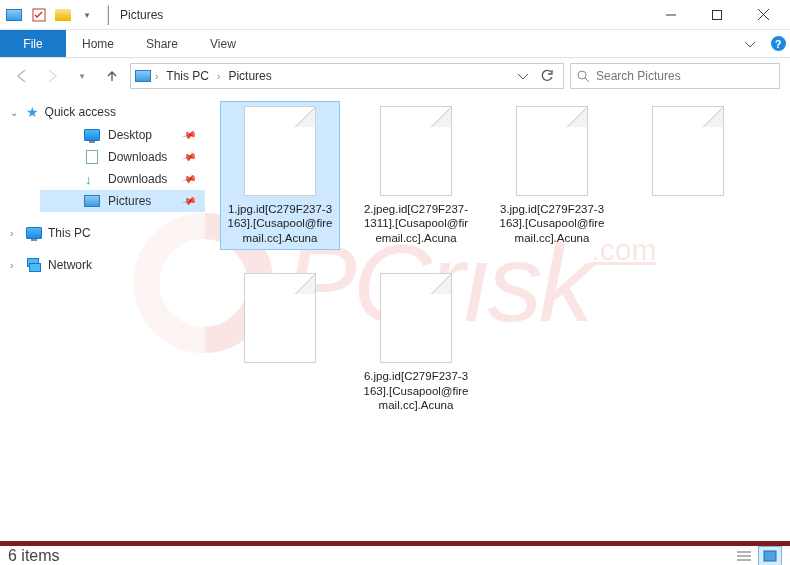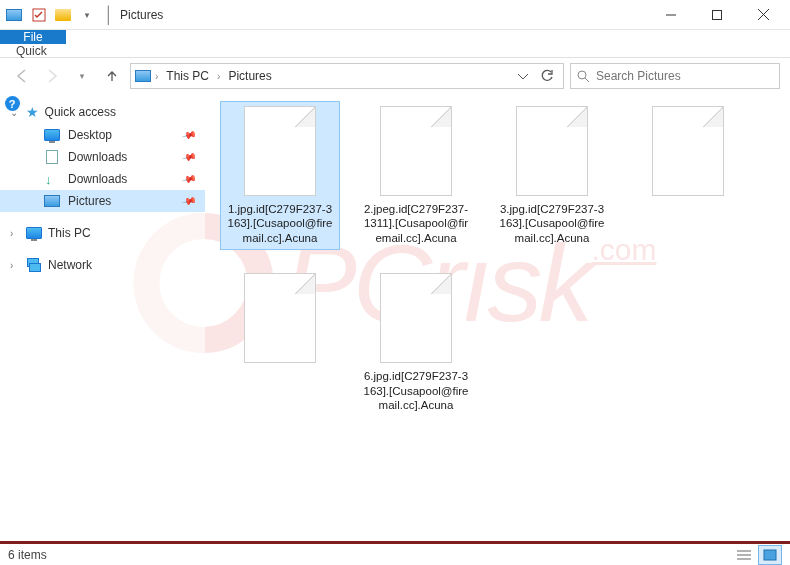--- a/index.html
+++ b/index.html
@@ -16,21 +16,21 @@
 
 .titlebar { height: 30px; background: #fff; display: flex; align-items: center; padding: 0 4px 0 6px; border-bottom: 1px solid #e5e5e5; position: relative; z-index: 2; }
 .qat { display: flex; gap: 2px; margin-left: 6px; }
 .qat-item { width: 22px; height: 22px; display: flex; align-items: center; justify-content: center; }
 .tb-sep { color: #888; margin: 0 6px; }
 .tb-title { font-size: 12px; color: #333; }
 .win-controls { margin-left: auto; display: flex; }
 .win-btn { width: 46px; height: 30px; display: flex; align-items: center; justify-content: center; color: #333; }
 
 
-.ribbon { height: 28px; display: flex; align-items: stretch; border-bottom: 1px solid #e0e0e0; position: relative; z-index: 2; background: #fff; flex-direction: column; }
+.ribbon { height: 28px; display: flex; align-items: stretch; border-bottom: 1px solid #e0e0e0; position: relative; z-index: 2; background: #fff; }
 .ribbon-file { width: 66px; background: #1979ca; color: #fff; display: flex; align-items: center; justify-content: center; font-size: 12px; }
 .ribbon-tab { padding: 0 16px; display: flex; align-items: center; font-size: 12px; color: #444; }
 .ribbon-spacer { flex: 1; }
 .ribbon-expand { width: 32px; display: flex; align-items: center; justify-content: center; color: #555; }
 .ribbon-help { width: 24px; display: flex; align-items: center; justify-content: center; }
 .help-circ { width: 15px; height: 15px; border-radius: 50%; background: #1e88e5; color: #fff; font-size: 11px; font-weight: bold; display: flex; align-items: center; justify-content: center; }
 
 
 .navbar { height: 36px; display: flex; align-items: center; padding: 6px 10px; gap: 6px; background: #fff; position: relative; z-index: 2; }
 .nav-btn { width: 24px; height: 24px; display: flex; align-items: center; justify-content: center; color: #777; }
@@ -42,36 +42,36 @@
 .crumb-tail-btn { width: 24px; height: 24px; display: flex; align-items: center; justify-content: center; color: #555; }
 .search-box { width: 210px; height: 26px; border: 1px solid #ccc; display: flex; align-items: center; padding: 0 6px; color: #888; font-size: 12px; gap: 6px; }
 .search-box input { border: none; outline: none; flex: 1; font-size: 12px; color: #333; }
 
 
 .body { display: flex; height: calc(565px - 30px - 28px - 36px - 24px); position: relative; z-index: 1; }
 .sidebar { width: 205px; padding: 6px 0; overflow: hidden; background: rgba(255,255,255,0.6); }
 .side-group { margin-bottom: 10px; }
 .side-head { display: flex; align-items: center; gap: 6px; padding: 4px 10px 4px 26px; font-size: 12px; color: #333; position: relative; }
 .side-head .chev { position: absolute; left: 10px; color: #777; font-size: 10px; }
-.side-item { display: flex; align-items: center; gap: 8px; padding: 4px 10px 4px 44px; font-size: 12px; color: #333; position: relative; }
+.side-item { display: flex; align-items: center; gap: 8px; padding: 4px 10px 4px 44px; font-size: 12px; color: #333; position: relative; margin-left: 40px; }
 .side-item.selected { background: #cde8ff; }
 .pin { margin-left: auto; color: #888; font-size: 10px; transform: rotate(30deg); }
 .si-ico { width: 16px; height: 14px; display: inline-flex; align-items: center; justify-content: center; }
 
 
 .content { flex: 1; padding: 8px 16px; overflow: auto; }
 .grid { display: flex; flex-wrap: wrap; gap: 20px 18px; align-content: flex-start; }
 .file-item { width: 118px; display: flex; flex-direction: column; align-items: center; padding: 4px; }
 .file-item.selected { background: #cde8ff; outline: 1px solid #8ec7f5; }
 .thumb { width: 72px; height: 90px; background: #fff; border: 1px solid #d0d0d0; position: relative; margin-bottom: 6px; }
 .thumb::before { content: ""; position: absolute; top: 0; right: 0; width: 20px; height: 20px; background: linear-gradient(135deg, #fff 0 48%, #d0d0d0 50%, #f3f3f3 54% 100%); }
 .fname { font-size: 11.5px; text-align: center; color: #222; line-height: 1.25; word-break: break-all; }
 
 
-.statusbar { height: 24px; border-top: 3px solid #7f1d1d; display: flex; align-items: center; padding: 0 8px; font-size: 12px; color: #444; background: #fff; position: relative; z-index: 2; }
+.statusbar { height: 24px; border-top: 5px solid #7f1d1d; display: flex; align-items: center; padding: 0 8px; font-size: 16px; color: #444; background: #fff; position: relative; z-index: 2; }
 .statusbar .vbtns { margin-left: auto; display: flex; gap: 2px; }
 .vbtn { width: 24px; height: 20px; border: 1px solid transparent; display: flex; align-items: center; justify-content: center; }
 .vbtn.active { border-color: #76b6ea; background: #d7ebfb; }
 
 
 .ico-monitor { width: 16px; height: 12px; background: linear-gradient(#4dbaf0,#1e88e5); border: 1px solid #1976d2; border-radius: 1px; position: relative; }
 .ico-monitor::after { content:""; position:absolute; bottom:-3px; left:4px; width:6px; height:2px; background:#888; }
 .ico-folder { width: 16px; height: 12px; background: linear-gradient(#ffe08a,#f0b400); border-radius: 1px; position: relative; }
 .ico-doc { width: 12px; height: 14px; background:#fff; border:1px solid #7aa; position:relative; }
 .ico-dl { width:14px; height:14px; position:relative; }
@@ -124,21 +124,21 @@
       <svg width="11" height="11">
           <line x1="0" y1="0" x2="11" y2="11" stroke="#333"></line>
           <line x1="11" y1="0" x2="0" y2="11" stroke="#333"></line>
         </svg>
     </div>
   </div>
 </div>
 
 <div class="ribbon">
   <div class="ribbon-file">File</div>
-  <div class="ribbon-tab">Quick</div>
+  <div class="ribbon-tab">Home</div>
   <div class="ribbon-tab">Share</div>
   <div class="ribbon-tab">View</div>
   <div class="ribbon-spacer"></div>
   <div class="ribbon-expand">
     <svg width="10" height="10">
         <path d="M0 3 L5 8 L10 3" fill="none" stroke="#555"></path>
       </svg>
   </div>
   <div class="ribbon-help">
       <div class="help-circ">?</div>

